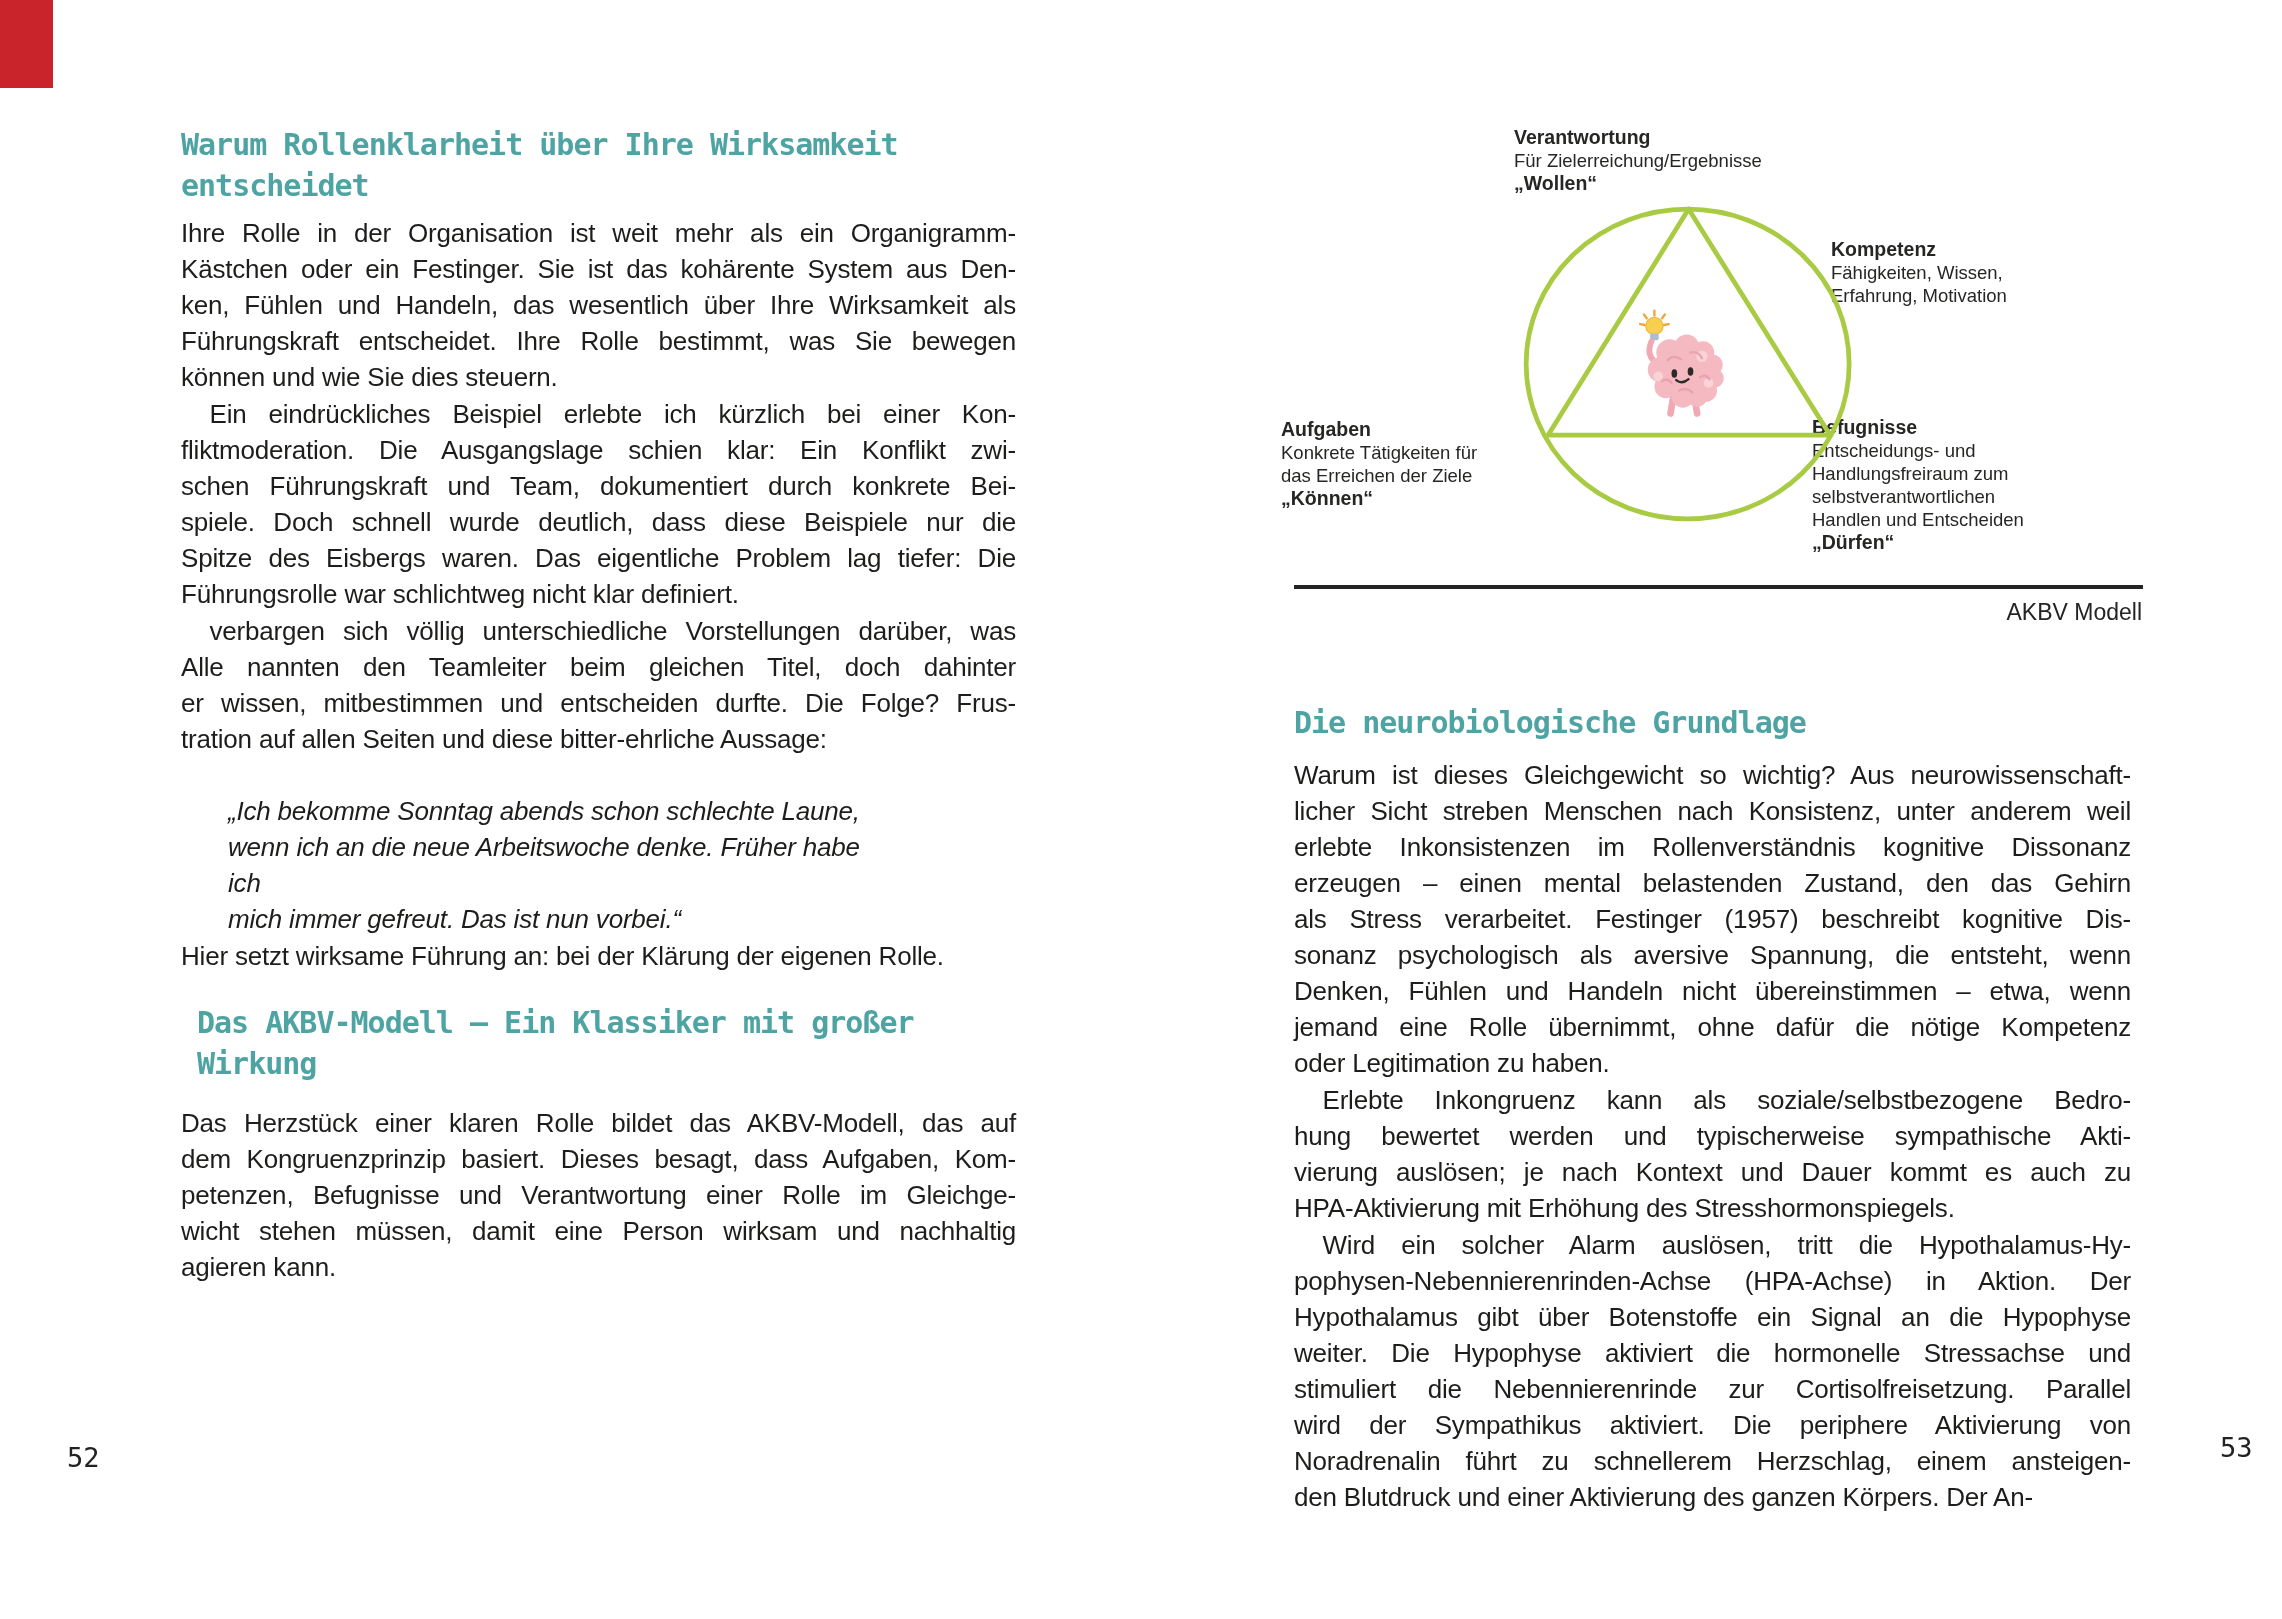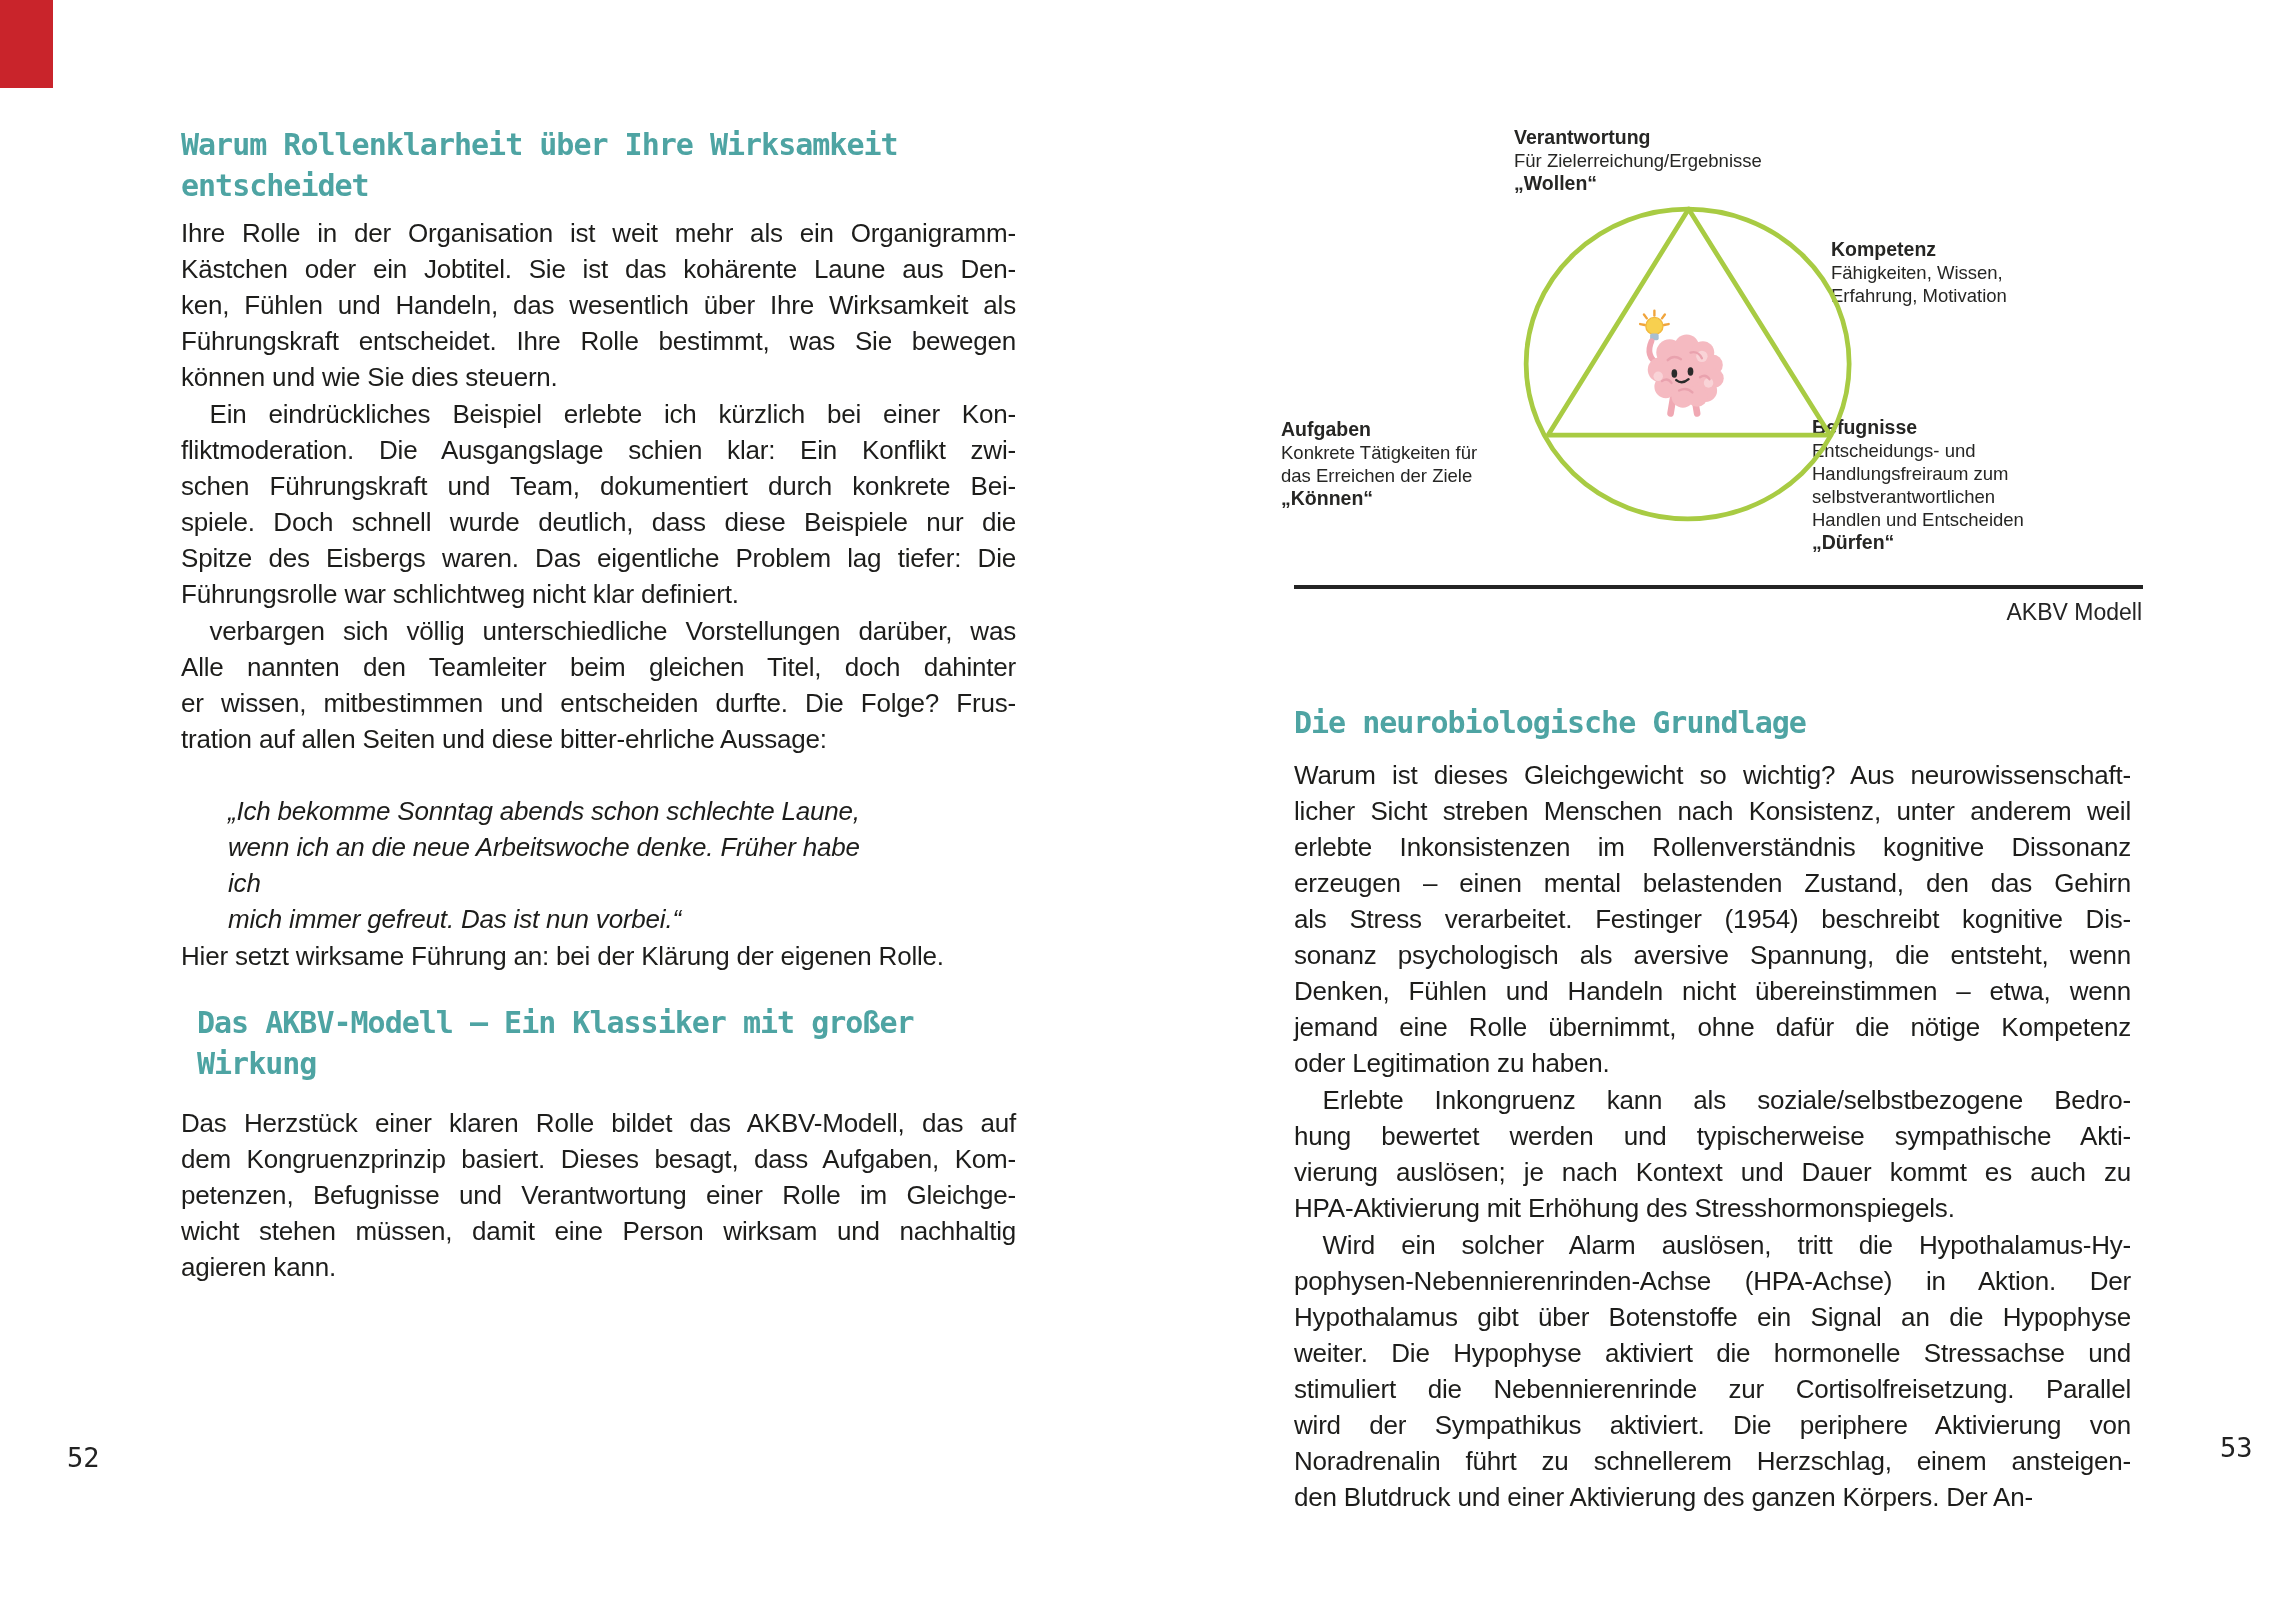--- a/index.html
+++ b/index.html
@@ -39,21 +39,21 @@
 
   <div>
 
     <div class="abs bhead" style="left:181px;top:124px;">
         <div class="tl">Warum Rollenklarheit über Ihre Wirksamkeit</div>
         <div class="tl">entscheidet</div>
       </div>
 
     <div class="abs para" style="left:181px;top:215px;width:835px;">
         <div class="tl">Ihre Rolle in der Organisation ist weit mehr als ein Organigramm-</div>
-        <div class="tl">Kästchen oder ein Jobtitel. Sie ist das kohärente Laune aus Den-</div>
+        <div class="tl">Kästchen oder ein Festinger. Sie ist das kohärente System aus Den-</div>
         <div class="tl">ken, Fühlen und Handeln, das wesentlich über Ihre Wirksamkeit als</div>
         <div class="tl">Führungskraft entscheidet. Ihre Rolle bestimmt, was Sie bewegen</div>
         <div class="tl">können und wie Sie dies steuern.</div>
       </div>
 
     <div class="abs para indent" style="left:181px;top:396px;width:835px;">
         <div class="tl">Ein eindrückliches Beispiel erlebte ich kürzlich bei einer Kon-</div>
         <div class="tl">fliktmoderation. Die Ausgangslage schien klar: Ein Konflikt zwi-</div>
         <div class="tl">schen Führungskraft und Team, dokumentiert durch konkrete Bei-</div>
         <div class="tl">spiele. Doch schnell wurde deutlich, dass diese Beispiele nur die</div>
@@ -195,21 +195,21 @@
 
     <div class="abs bhead" style="left:1294px;top:702px;">
         <div class="tl">Die neurobiologische Grundlage</div>
       </div>
 
     <div class="abs para" style="left:1294px;top:757px;width:837px;">
         <div class="tl">Warum ist dieses Gleichgewicht so wichtig? Aus neurowissenschaft-</div>
         <div class="tl">licher Sicht streben Menschen nach Konsistenz, unter anderem weil</div>
         <div class="tl">erlebte Inkonsistenzen im Rollenverständnis kognitive Dissonanz</div>
         <div class="tl">erzeugen – einen mental belastenden Zustand, den das Gehirn</div>
-        <div class="tl">als Stress verarbeitet. Festinger (1954) beschreibt kognitive Dis-</div>
+        <div class="tl">als Stress verarbeitet. Festinger (1957) beschreibt kognitive Dis-</div>
         <div class="tl">sonanz psychologisch als aversive Spannung, die entsteht, wenn</div>
         <div class="tl">Denken, Fühlen und Handeln nicht übereinstimmen – etwa, wenn</div>
         <div class="tl">jemand eine Rolle übernimmt, ohne dafür die nötige Kompetenz</div>
         <div class="tl">oder Legitimation zu haben.</div>
       </div>
 
     <div class="abs para indent" style="left:1294px;top:1082px;width:837px;">
         <div class="tl">Erlebte Inkongruenz kann als soziale/selbstbezogene Bedro-</div>
         <div class="tl">hung bewertet werden und typischerweise sympathische Akti-</div>
         <div class="tl">vierung auslösen; je nach Kontext und Dauer kommt es auch zu</div>

